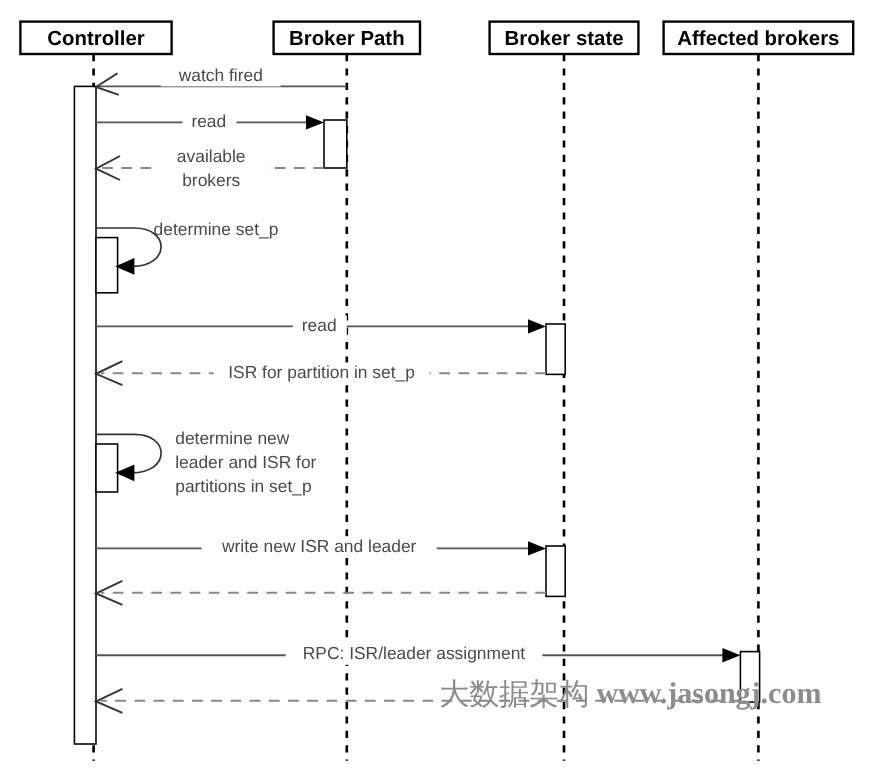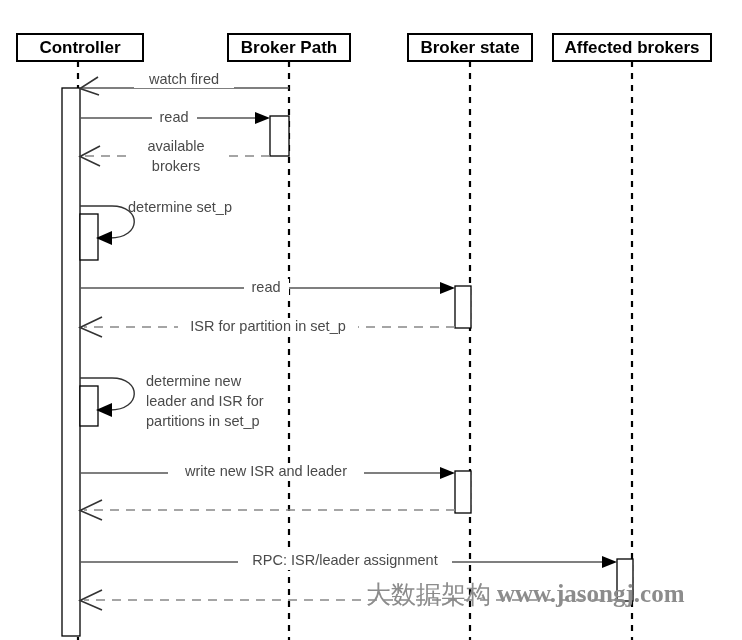--- a/index.html
+++ b/index.html
@@ -10,21 +10,21 @@
   body {
     width: 742px;
     height: 640px;
     position: relative;
     font-family: "Liberation Sans", sans-serif;
     overflow: hidden;
   }
   #diagram-root {
     position: absolute;
     left: 0;
-    top: 16px;
+    top: 0;
     width: 742px;
     height: 469px;
   }
   svg#seq-svg {
     position: absolute;
     left: 0;
     top: 0;
     width: 742px;
     height: 640px;
     display: block;

